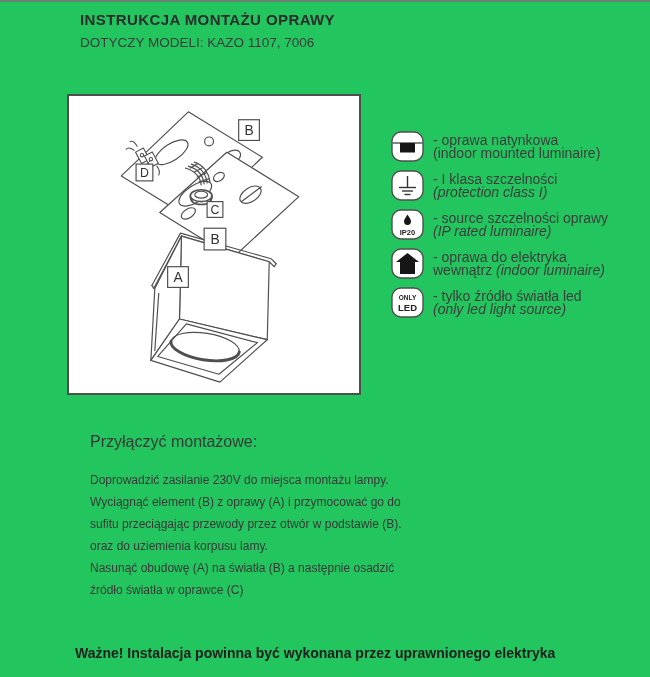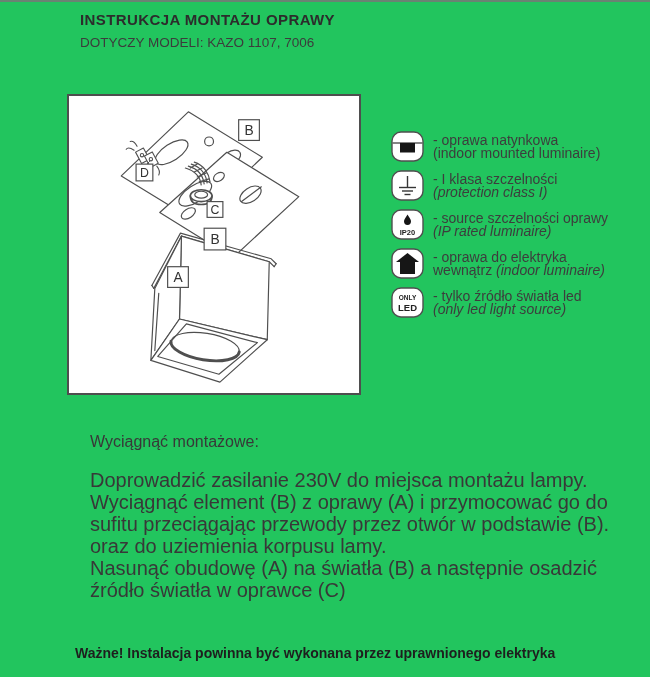--- a/index.html
+++ b/index.html
@@ -31,21 +31,21 @@
   .legend{ position:absolute; left:391px; top:131px; width:230px; }
   .legend-row{ display:flex; align-items:center; margin-bottom:8px; height:31px; }
   .legend-icon{ flex:0 0 33px; height:31px; }
   .legend-text{ margin-left:9px; font-size:14px; line-height:12.5px; color:#3d3d3d; white-space:nowrap; }
   .legend-text .en{ font-style:italic; }
   .legend-text .en.upright{ font-style:normal; }
 
   .instructions{ position:absolute; left:90px; top:433px; width:500px; }
   .instructions-heading{ font-size:16px; color:#383838; }
   .instruction-lines{ margin-top:18px; }
-  .instruction-line{ font-size:20px; line-height:22px; color:#383838; white-space:nowrap; }
+  .instruction-line{ font-size:12px; line-height:22px; color:#383838; white-space:nowrap; }
 
   .warning{
     position:absolute; left:75px; top:645px;
     font-size:14px; font-weight:bold; color:#1e1e1e;
     white-space:nowrap;
   }
   svg text{ font-family:"Liberation Sans", sans-serif; }
 </style>
 </head>
 <body>
@@ -197,21 +197,21 @@
       </svg>
       <div class="legend-text">
         <div>- tylko źródło światła led</div>
         <div class="en">(only led light source)</div>
       </div>
     </div>
 
   </div>
 
   <div class="instructions">
-    <div class="instructions-heading">Wyciągnąć montażowe:</div>
+    <div class="instructions-heading">Przyłączyć montażowe:</div>
     <div class="instruction-lines">
       <div class="instruction-line">Doprowadzić zasilanie 230V do miejsca montażu lampy.</div>
       <div class="instruction-line">Wyciągnąć element (B) z oprawy (A) i przymocować go do</div>
       <div class="instruction-line">sufitu przeciągając przewody przez otwór w podstawie (B).</div>
       <div class="instruction-line">oraz do uziemienia korpusu lamy.</div>
       <div class="instruction-line">Nasunąć obudowę (A) na światła (B) a następnie osadzić</div>
       <div class="instruction-line">źródło światła w oprawce (C)</div>
     </div>
   </div>
 

